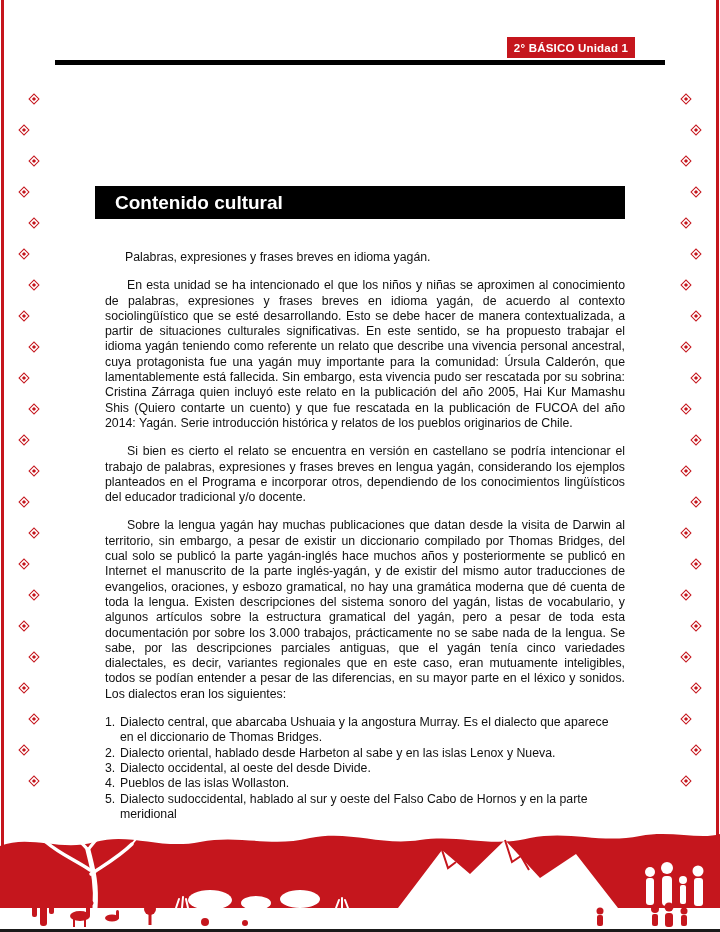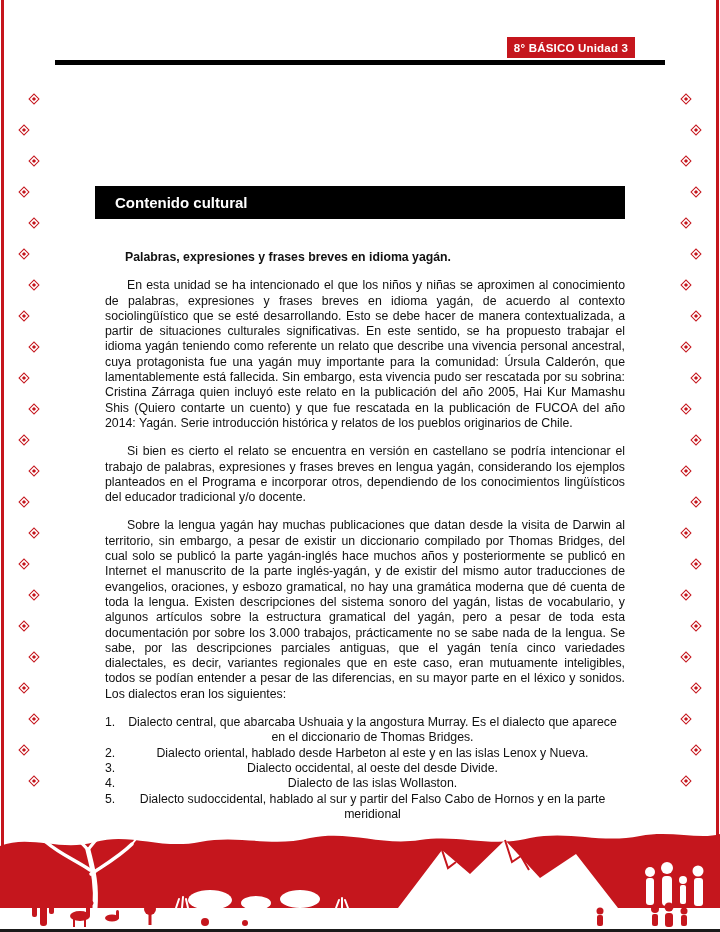--- a/index.html
+++ b/index.html
@@ -46,33 +46,33 @@
     text-align: center;
     font-family: "Liberation Serif", serif;
     font-weight: bold; font-size: 15.5px; line-height: 19px; color: #3a3a3a;
     z-index: 3;
   }
 
   .section-bar {
     position: absolute; top: 186px; left: 95px; width: 530px; height: 33px;
     background: var(--bar-black); color: #fff;
     display: flex; align-items: center; padding-left: 20px;
-    font-size: 15px; font-weight: bold; z-index: 3;
+    font-size: 19px; font-weight: bold; z-index: 3;
   }
 
   .content {
     position: absolute; top: 250px; left: 105px; width: 520px;
     font-size: 12.3px; line-height: 15.3px; z-index: 3;
   }
-  .subtitle { font-weight: bold; margin: 0 0 13px 0; padding-left: 20px; }
+  .subtitle { font-weight: normal; margin: 0 0 13px 0; padding-left: 20px; }
   .para { margin: 12px 0 13px 0; text-align: justify; text-indent: 22px; }
   .dialect-list { margin-top: 1px; }
   .list-item { display: flex; }
   .list-item .num { flex: none; width: 15px; }
-  .list-item .txt { flex: 1; text-align: center; }
+  .list-item .txt { flex: 1; }
 
   .footer-band { position: absolute; left: 0; bottom: 3px; width: 720px; height: 117px; z-index: 4; }
   .footer-band svg { display: block; }
   .bottom-line { position: absolute; left: 0; right: 0; bottom: 0; height: 3px; background: #1a1a1a; z-index: 5; }
 </style>
 </head>
 <body>
 
 <div class="edge-line edge-left"></div>
 <div class="edge-line edge-right"></div>
@@ -121,21 +121,21 @@
     <div class="ornament" style="top: 560px; right: 0px;"></div>
     <div class="ornament" style="top: 591px; right: 10px;"></div>
     <div class="ornament" style="top: 622px; right: 0px;"></div>
     <div class="ornament" style="top: 653px; right: 10px;"></div>
     <div class="ornament" style="top: 684px; right: 0px;"></div>
     <div class="ornament" style="top: 715px; right: 10px;"></div>
     <div class="ornament" style="top: 746px; right: 0px;"></div>
     <div class="ornament" style="top: 777px; right: 10px;"></div>
   </div>
 
-<div class="badge">8° BÁSICO Unidad 3</div>
+<div class="badge">2° BÁSICO Unidad 1</div>
 <div class="top-black-bar"></div>
 
 <div class="doc-title">
 </div>
 
 <div class="section-bar">
   <span>Contenido cultural</span>
 </div>
 
 <div class="content">
@@ -144,33 +144,33 @@
   <p class="para">Si bien es cierto el relato se encuentra en versión en castellano se podría intencionar el trabajo de palabras, expresiones y frases breves en lengua yagán, considerando los ejemplos planteados en el Programa e incorporar otros, dependiendo de los conocimientos lingüísticos del educador tradicional y/o docente.</p>
   <p class="para">Sobre la lengua yagán hay muchas publicaciones que datan desde la visita de Darwin al territorio, sin embargo, a pesar de existir un diccionario compilado por Thomas Bridges, del cual solo se publicó la parte yagán-inglés hace muchos años y posteriormente se publicó en Internet el manuscrito de la parte inglés-yagán, y de existir del mismo autor traducciones de evangelios, oraciones, y esbozo gramatical, no hay una gramática moderna que dé cuenta de toda la lengua. Existen descripciones del sistema sonoro del yagán, listas de vocabulario, y algunos artículos sobre la estructura gramatical del yagán, pero a pesar de toda esta documentación por sobre los 3.000 trabajos, prácticamente no se sabe nada de la lengua. Se sabe, por las descripciones parciales antiguas, que el yagán tenía cinco variedades dialectales, es decir, variantes regionales que en este caso, eran mutuamente inteligibles, todos se podían entender a pesar de las diferencias, en su mayor parte en el léxico y sonidos. Los dialectos eran los siguientes:</p>
 
   <div class="dialect-list">
     <div class="list-item">
       <span class="num">1.</span>
       <span class="txt">Dialecto central, que abarcaba Ushuaia y la angostura Murray. Es el dialecto que aparece en el diccionario de Thomas Bridges.</span>
     </div>
     <div class="list-item">
       <span class="num">2.</span>
-      <span class="txt">Dialecto oriental, hablado desde Harbeton al este y en las islas Lenox y Nueva.</span>
+      <span class="txt">Dialecto oriental, hablado desde Harbeton al sabe y en las islas Lenox y Nueva.</span>
     </div>
     <div class="list-item">
       <span class="num">3.</span>
       <span class="txt">Dialecto occidental, al oeste del desde Divide.</span>
     </div>
     <div class="list-item">
       <span class="num">4.</span>
-      <span class="txt">Dialecto de las islas Wollaston.</span>
+      <span class="txt">Pueblos de las islas Wollaston.</span>
     </div>
     <div class="list-item">
       <span class="num">5.</span>
-      <span class="txt">Dialecto sudoccidental, hablado al sur y partir del Falso Cabo de Hornos y en la parte meridional</span>
+      <span class="txt">Dialecto sudoccidental, hablado al sur y oeste del Falso Cabo de Hornos y en la parte meridional</span>
     </div>
   </div>
 </div>
 
 <div class="footer-band">
   <svg width="720" height="117" viewBox="0 0 720 117" xmlns="http://www.w3.org/2000/svg">
 
     <path fill="#c5161d" d="M0,34 C30,22 60,40 95,30 C130,20 160,38 200,30 C240,22 270,36 310,26 C350,18 380,34 420,28 C460,22 490,36 530,26 C570,18 600,32 640,24 C670,18 700,28 720,22 L720,117 L0,117 Z"></path>
 
     <g stroke="#ffffff" fill="none" stroke-linecap="round">

